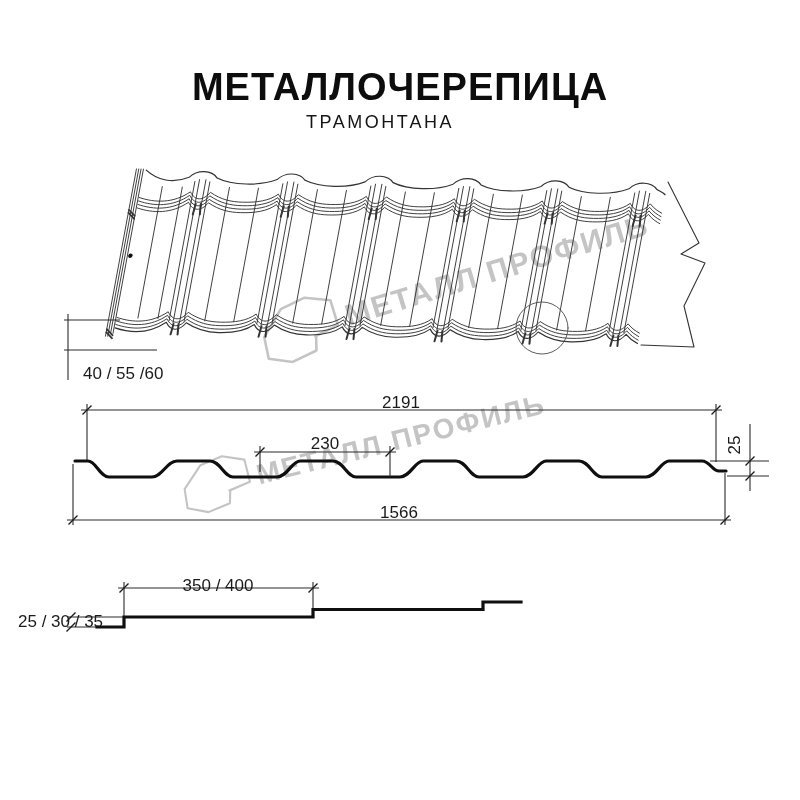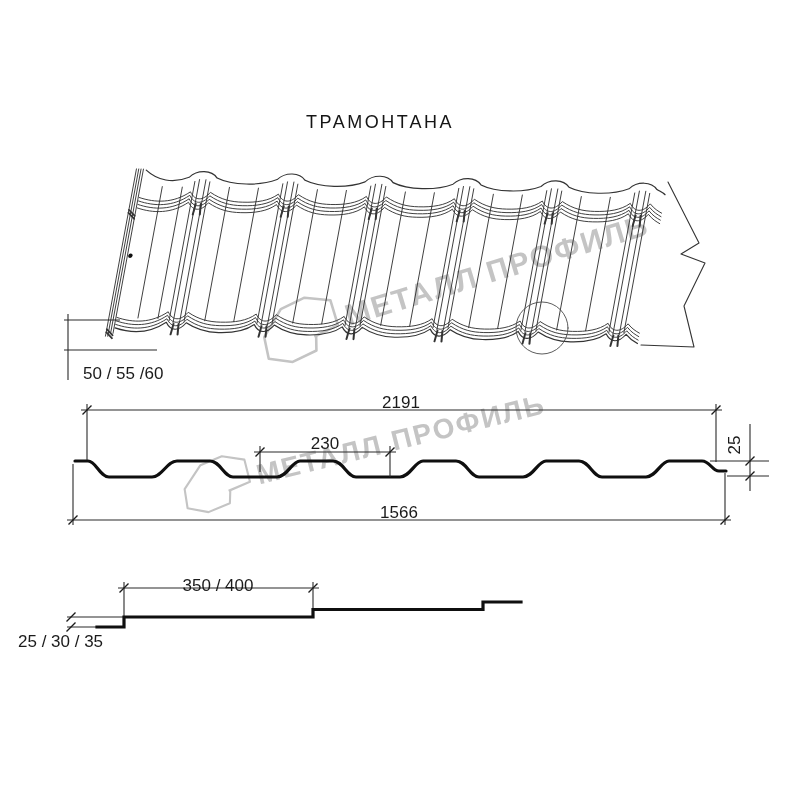--- a/index.html
+++ b/index.html
@@ -12,20 +12,21 @@
          font-size:38px;font-weight:800;letter-spacing:1px;color:#0d0d0d;}
   .subtitle{position:absolute;top:112px;left:0;width:760px;text-align:center;
          font-size:18px;font-weight:400;letter-spacing:2.5px;color:#151515;}
   .rot90{position:absolute;left:735px;top:445px;transform:translate(-50%,-50%) rotate(-90deg);}
 </style>
 </head>
 <body>
 
 <div id="stage">
 
+  <div class="title">МЕТАЛЛОЧЕРЕПИЦА</div>
   <div class="subtitle">ТРАМОНТАНА</div>
 
   <svg id="lineart" width="800" height="800" viewBox="0 0 800 800">
 
     <g fill="none" stroke="#c4c4c4">
       <g transform="translate(244,312) rotate(-17)">
         <path stroke-width="2.6" stroke-linejoin="round" d="M12,30 L36,8 L62,4 L86,14 L86,40 L62,44 L58,58 L32,62 L10,52 Z M86,40 L60,44"></path>
         <text x="96" y="44" font-size="30" font-weight="bold" letter-spacing="2" fill="#c4c4c4" stroke="none">МЕТАЛЛ ПРОФИЛЬ</text>
       </g>
     </g>
@@ -118,27 +119,27 @@
                M255.5,456.5 L264.5,447.5 M385.5,456.5 L394.5,447.5
                M745.5,465.5 L754.5,456.5 M745.5,480.5 L754.5,471.5
                M68.5,524.5 L77.5,515.5 M720.5,524.5 L729.5,515.5
                M119.5,592.5 L128.5,583.5 M308.5,592.5 L317.5,583.5
                M66.5,621.5 L75.5,612.5 M66.5,631.5 L75.5,622.5"></path>
     </g>
 
     <path fill="none" stroke="#0f0f0f" stroke-width="3.2" stroke-linejoin="miter" stroke-linecap="square" d="M97,627 L124,627 L124,617 L313,617 L313,609.5 L483,609.5 L483,602 L521,602"></path>
   </svg>
 
-  <div class="lbl" style="left:83px;top:364px;">50 / 55 /60</div>
+  <div class="lbl" style="left:83px;top:364px;">40 / 55 /60</div>
 
   <div class="lbl center" style="left:401px;top:393px;">2191</div>
 
   <div class="lbl center" style="left:325px;top:434px;">230</div>
 
   <div class="lbl rot90">25</div>
 
   <div class="lbl center" style="left:399px;top:503px;">1566</div>
 
   <div class="lbl center" style="left:218px;top:576px;">350 / 400</div>
 
-  <div class="lbl" style="left:18px;top:632px;">25 / 30 / 35</div>
+  <div class="lbl" style="left:18px;top:612px;">25 / 30 / 35</div>
 
 </div>
 
 </body></html>

